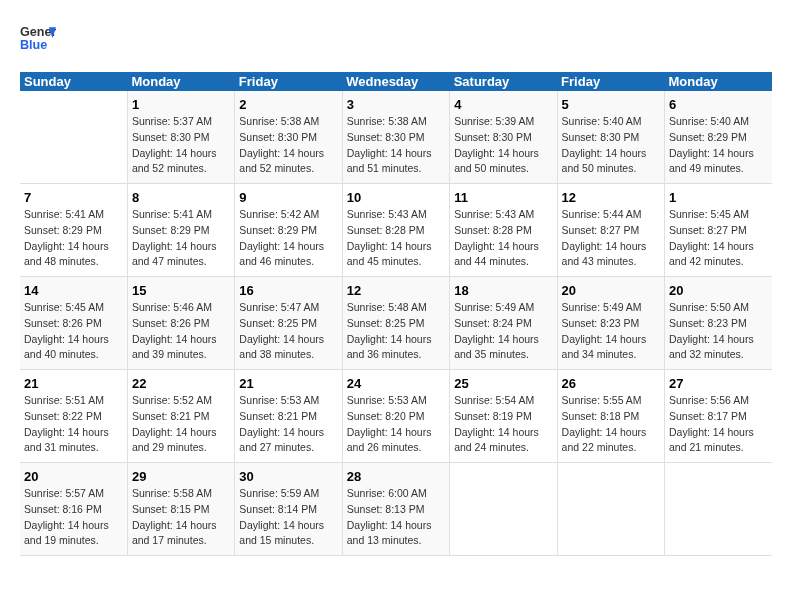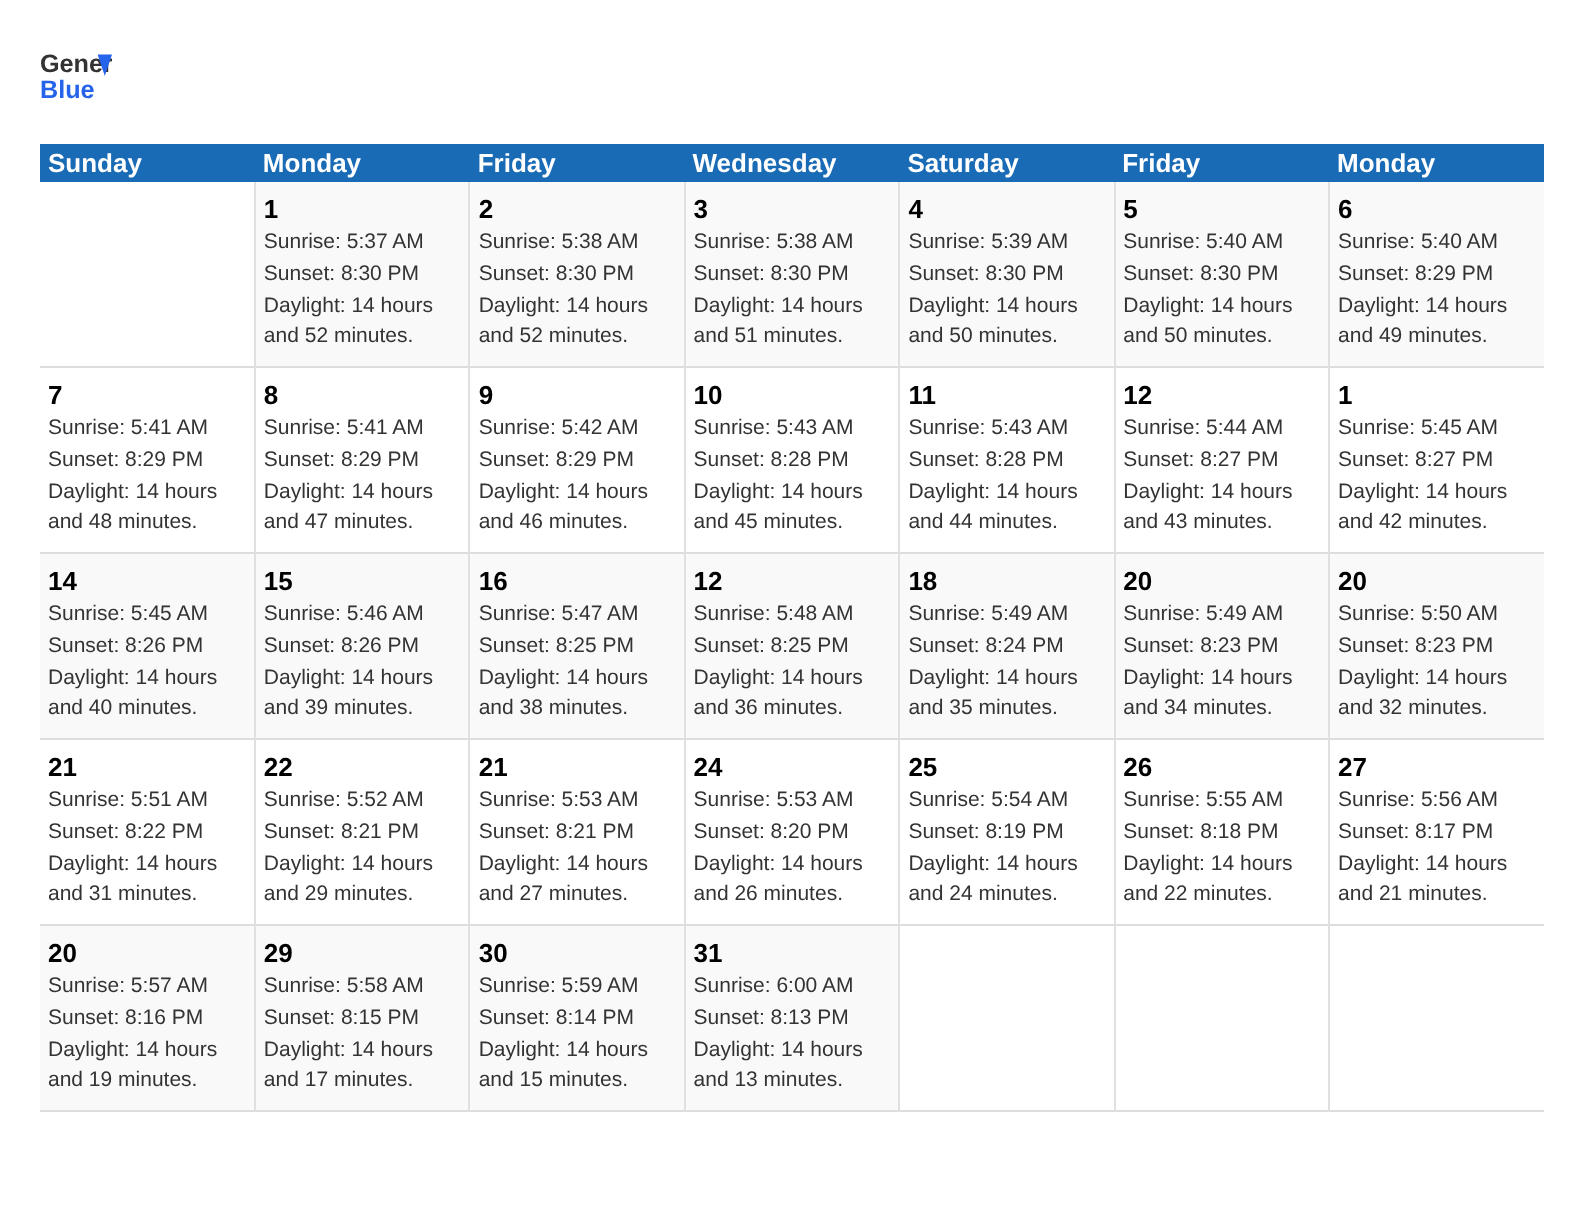--- a/index.html
+++ b/index.html
@@ -237,21 +237,21 @@
         </td>
         <td>
           <span class="day-number">29</span>
           <div class="day-info">Sunrise: 5:58 AM<br>Sunset: 8:15 PM<br>Daylight: 14 hours and 17 minutes.</div>
         </td>
         <td>
           <span class="day-number">30</span>
           <div class="day-info">Sunrise: 5:59 AM<br>Sunset: 8:14 PM<br>Daylight: 14 hours and 15 minutes.</div>
         </td>
         <td>
-          <span class="day-number">31</span>
+          <span class="day-number">28</span>
           <div class="day-info">Sunrise: 6:00 AM<br>Sunset: 8:13 PM<br>Daylight: 14 hours and 13 minutes.</div>
         </td>
         <td class="empty-cell"></td>
         <td class="empty-cell"></td>
         <td class="empty-cell"></td>
       </tr>
     </tbody>
 </table>
 
 </body></html>

